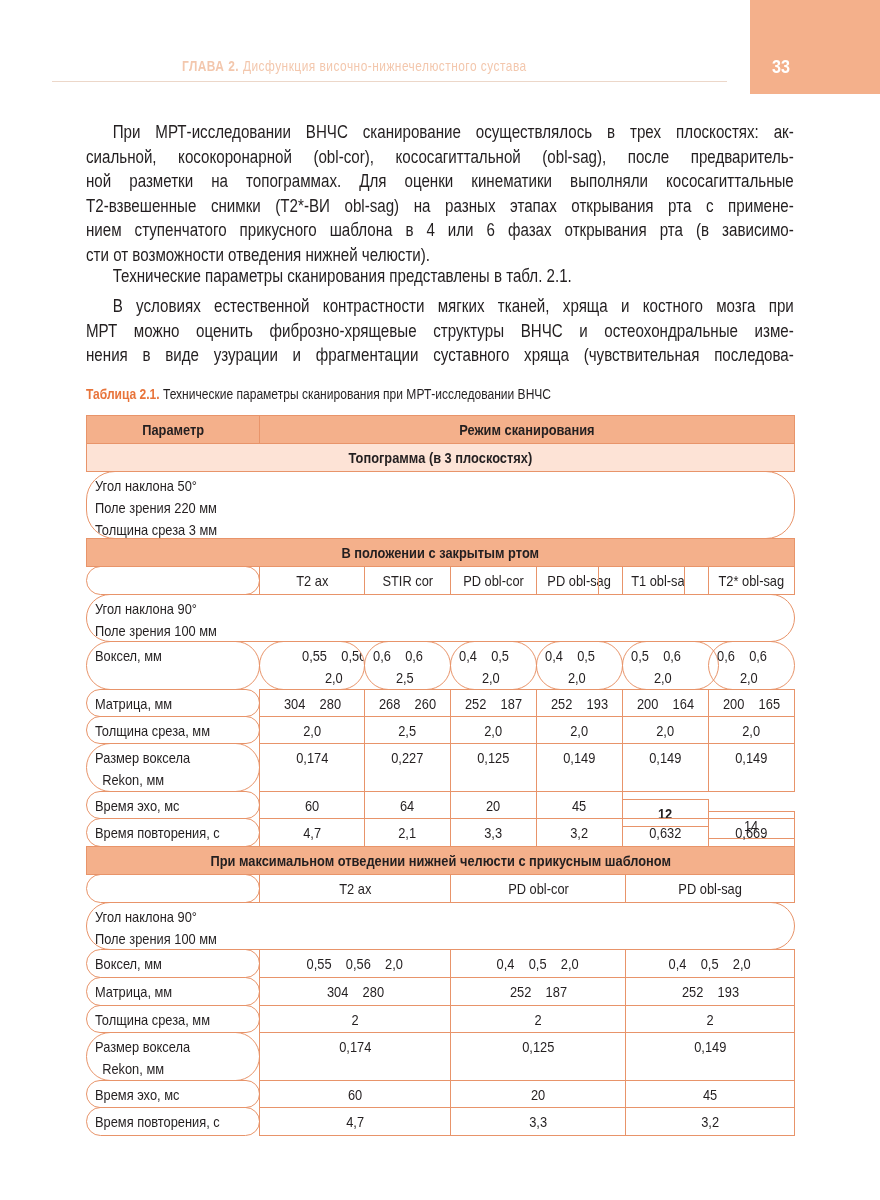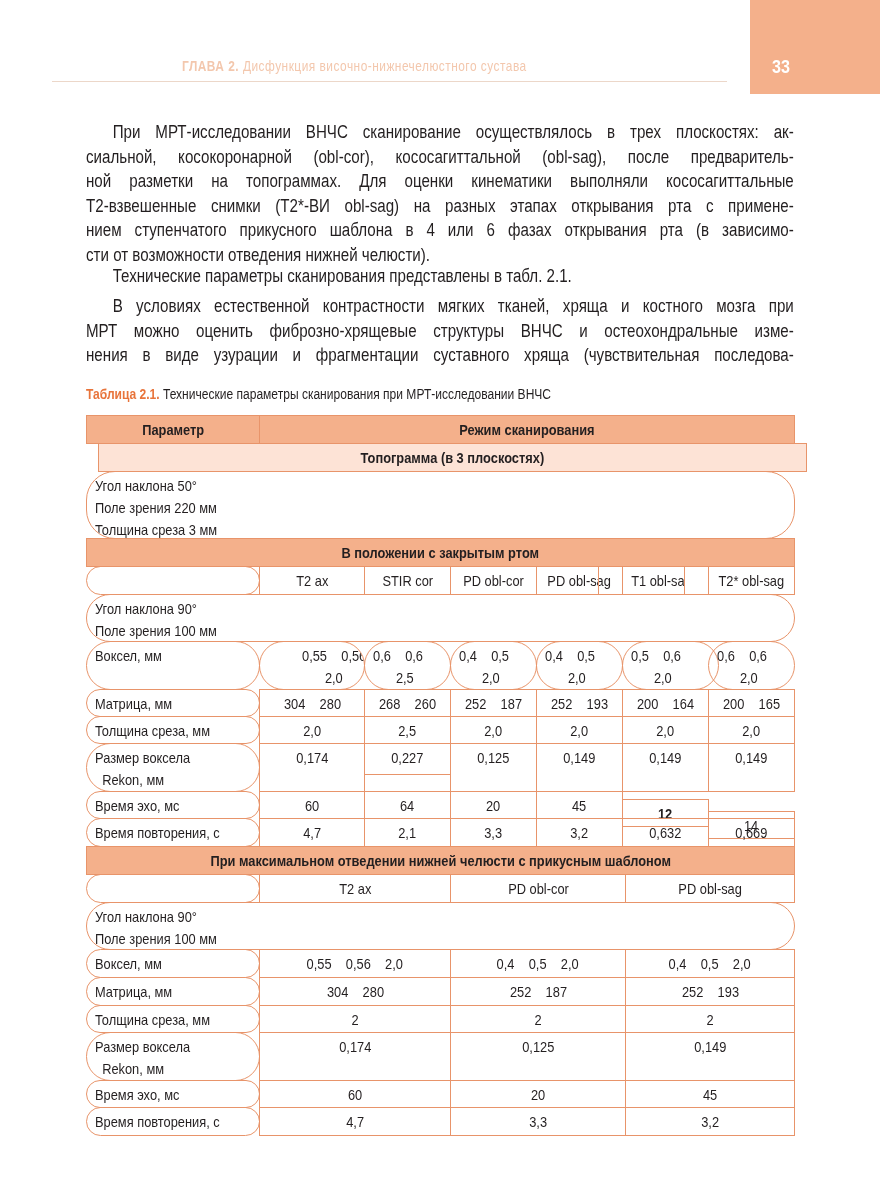--- a/index.html
+++ b/index.html
@@ -102,21 +102,21 @@
 
 <div class="caption"><span class="cap-label">Таблица 2.1.</span> <span class="cap-text">Технические параметры сканирования при МРТ-исследовании ВНЧС</span></div>
 
 <div class="tbl" id="tbl">
     <div class="cell hdr center vc" style="left: 0px; top: 0px; width: 174px; height: 29px;">
       <span class="txt">Параметр</span>
     </div>
     <div class="cell hdr center vc" style="left: 173px; top: 0px; width: 536px; height: 29px;">
       <span class="txt">Режим сканирования</span>
     </div>
-    <div class="cell sub center vc" style="left: 12px; top: 28px; width: 709px; height: 29px;">
+    <div class="cell sub center vc" style="left: 0px; top: 28px; width: 709px; height: 29px;">
       <span class="txt">Топограмма (в 3 плоскостях)</span>
     </div>
     <div class="cell left pad-top" style="left: 0px; top: 56px; width: 709px; height: 68px;">
       <span class="txt" style="display: block;">Угол наклона 50°</span>
       <span class="txt" style="display: block;">Поле зрения 220 мм</span>
       <span class="txt" style="display: block;">Толщина среза 3 мм</span>
     </div>
     <div class="cell hdr center vc" style="left: 0px; top: 123px; width: 709px; height: 29px;">
       <span class="txt">В положении с закрытым ртом</span>
     </div>
@@ -162,21 +162,21 @@
     <div class="cell center pad-top" style="left: 278px; top: 301px; width: 87px; height: 28px;"><span class="txt">2,5</span></div>
     <div class="cell center pad-top" style="left: 364px; top: 301px; width: 87px; height: 28px;"><span class="txt">2,0</span></div>
     <div class="cell center pad-top" style="left: 450px; top: 301px; width: 87px; height: 28px;"><span class="txt">2,0</span></div>
     <div class="cell center pad-top" style="left: 536px; top: 301px; width: 87px; height: 28px;"><span class="txt">2,0</span></div>
     <div class="cell center pad-top" style="left: 622px; top: 301px; width: 87px; height: 28px;"><span class="txt">2,0</span></div>
     <div class="cell left pad-top" style="left: 0px; top: 328px; width: 174px; height: 49px;">
       <span class="txt" style="display: block;">Размер воксела</span>
       <span class="txt" style="display: block;">  Rekon, мм</span>
     </div>
     <div class="cell center pad-top" style="left: 173px; top: 328px; width: 106px; height: 49px;"><span class="txt">0,174</span></div>
-    <div class="cell center pad-top" style="left: 278px; top: 328px; width: 87px; height: 32px;"><span class="txt">0,227</span></div>
+    <div class="cell center pad-top" style="left: 278px; top: 328px; width: 87px; height: 49px;"><span class="txt">0,227</span></div>
     <div class="cell center pad-top" style="left: 364px; top: 328px; width: 87px; height: 49px;"><span class="txt">0,125</span></div>
     <div class="cell center pad-top" style="left: 450px; top: 328px; width: 87px; height: 49px;"><span class="txt">0,149</span></div>
     <div class="cell center pad-top" style="left: 536px; top: 328px; width: 87px; height: 49px;"><span class="txt">0,149</span></div>
     <div class="cell center pad-top" style="left: 622px; top: 328px; width: 87px; height: 49px;"><span class="txt">0,149</span></div>
     <div class="cell left pad-top" style="left: 0px; top: 376px; width: 174px; height: 28px;"><span class="txt">Время эхо, мс</span></div>
     <div class="cell center pad-top" style="left: 173px; top: 376px; width: 106px; height: 28px;"><span class="txt">60</span></div>
     <div class="cell center pad-top" style="left: 278px; top: 376px; width: 87px; height: 28px;"><span class="txt">64</span></div>
     <div class="cell center pad-top" style="left: 364px; top: 376px; width: 87px; height: 28px;"><span class="txt">20</span></div>
     <div class="cell center pad-top" style="left: 450px; top: 376px; width: 87px; height: 28px;"><span class="txt">45</span></div>
     <div class="cell center pad-top" style="left: 536px; top: 384px; width: 87px; height: 28px; font-weight: bold;"><span class="txt">12</span></div>

